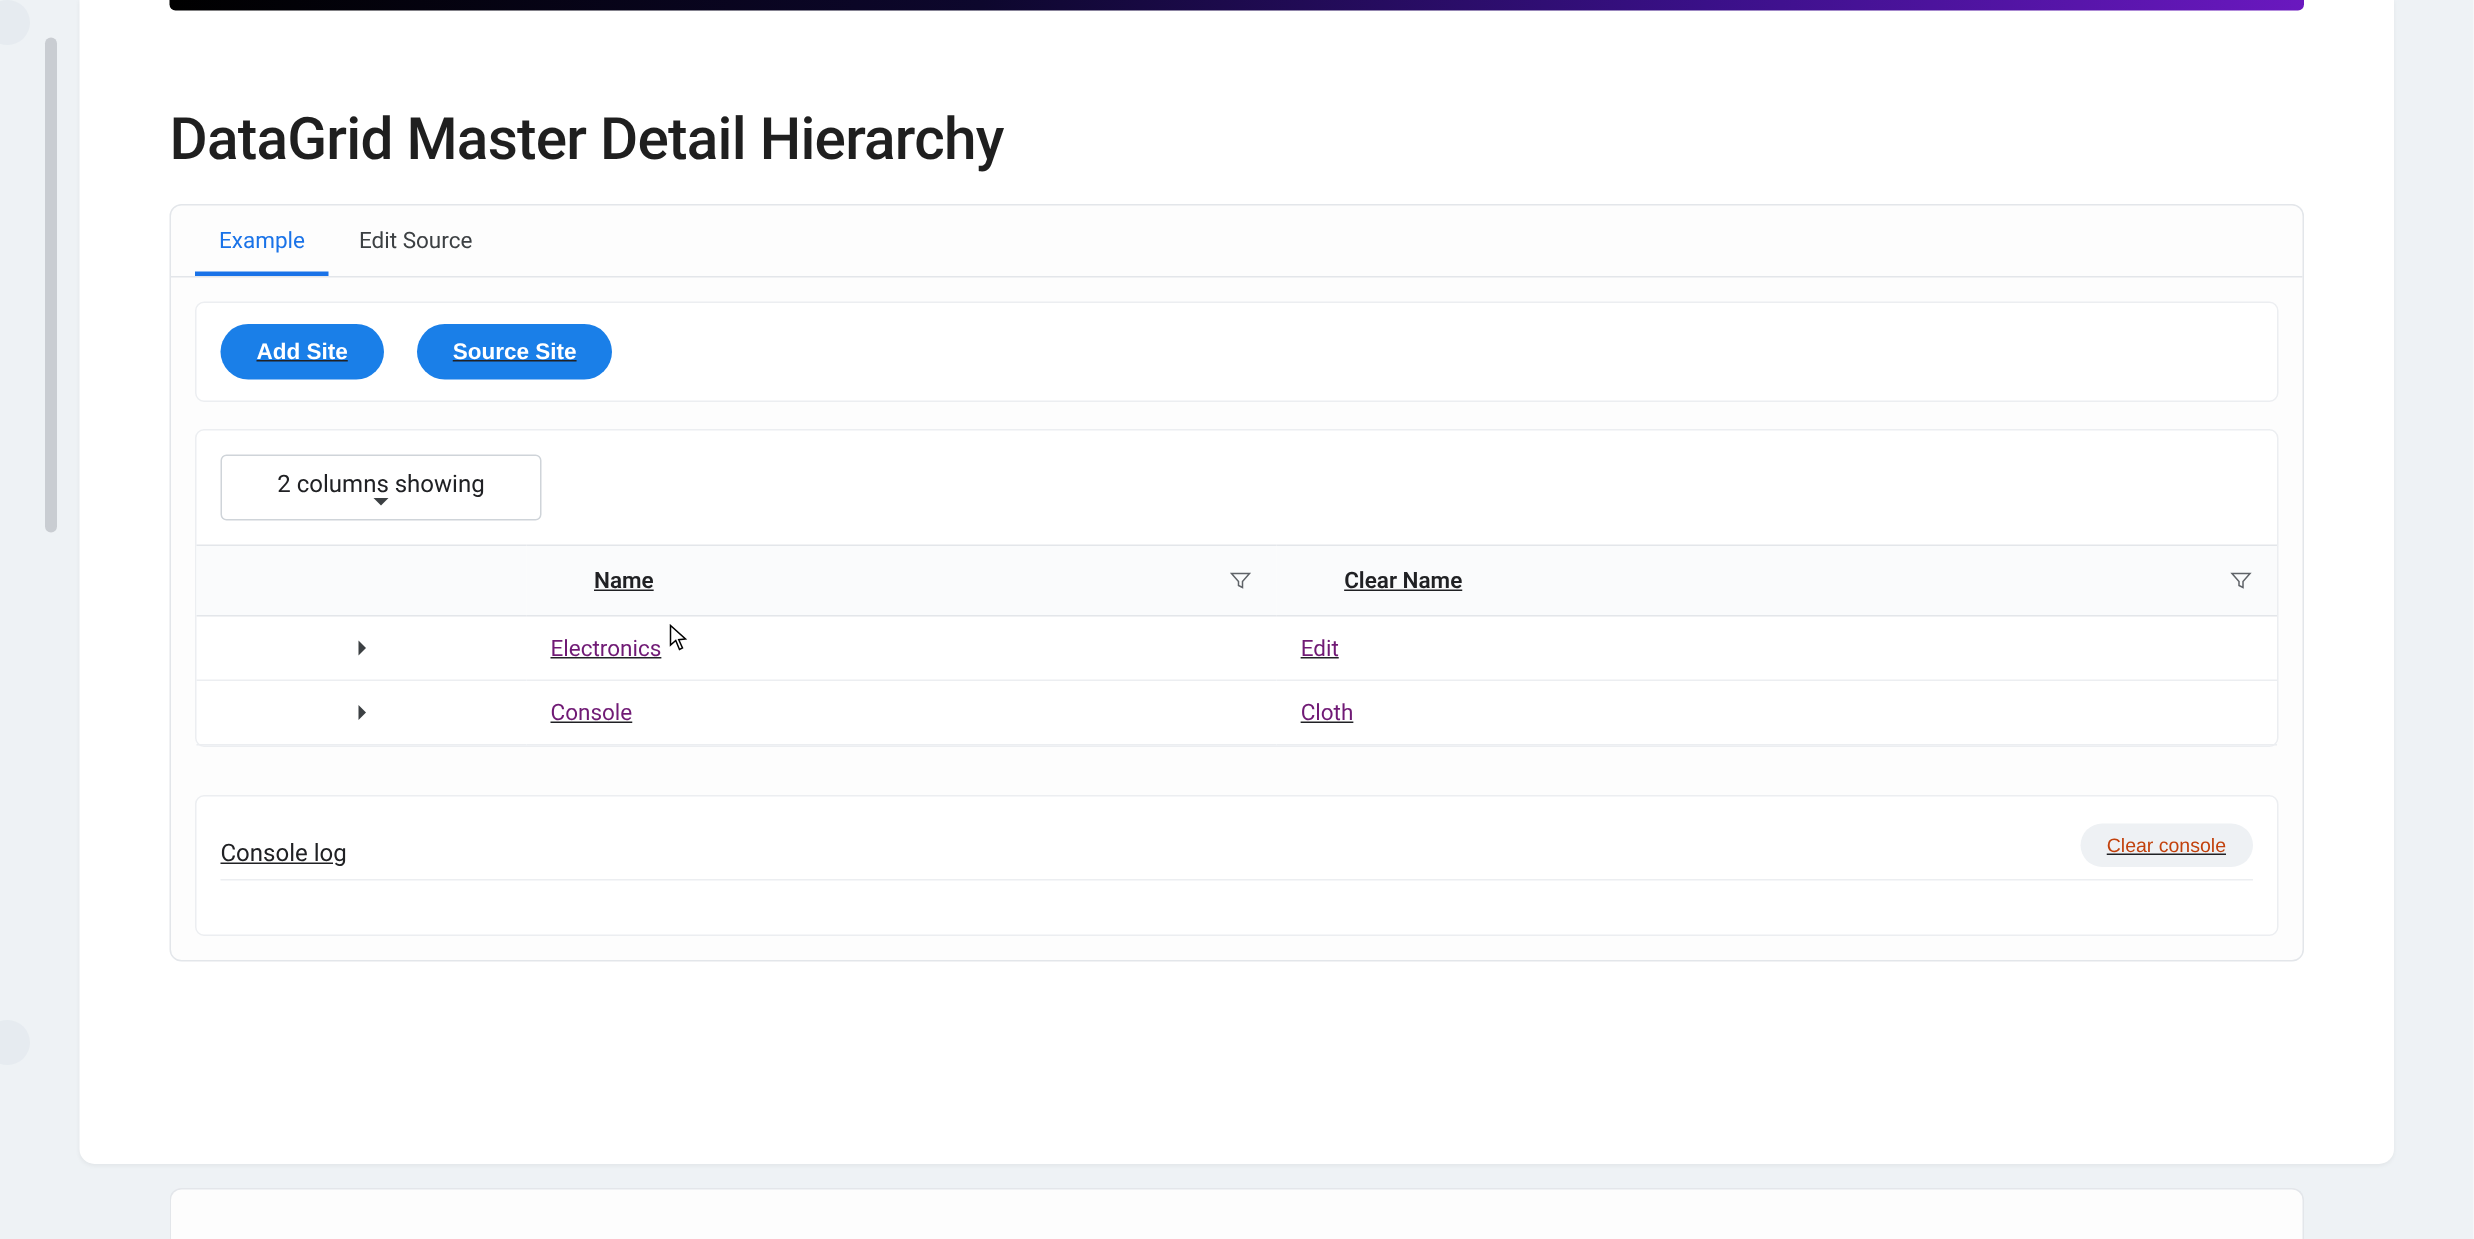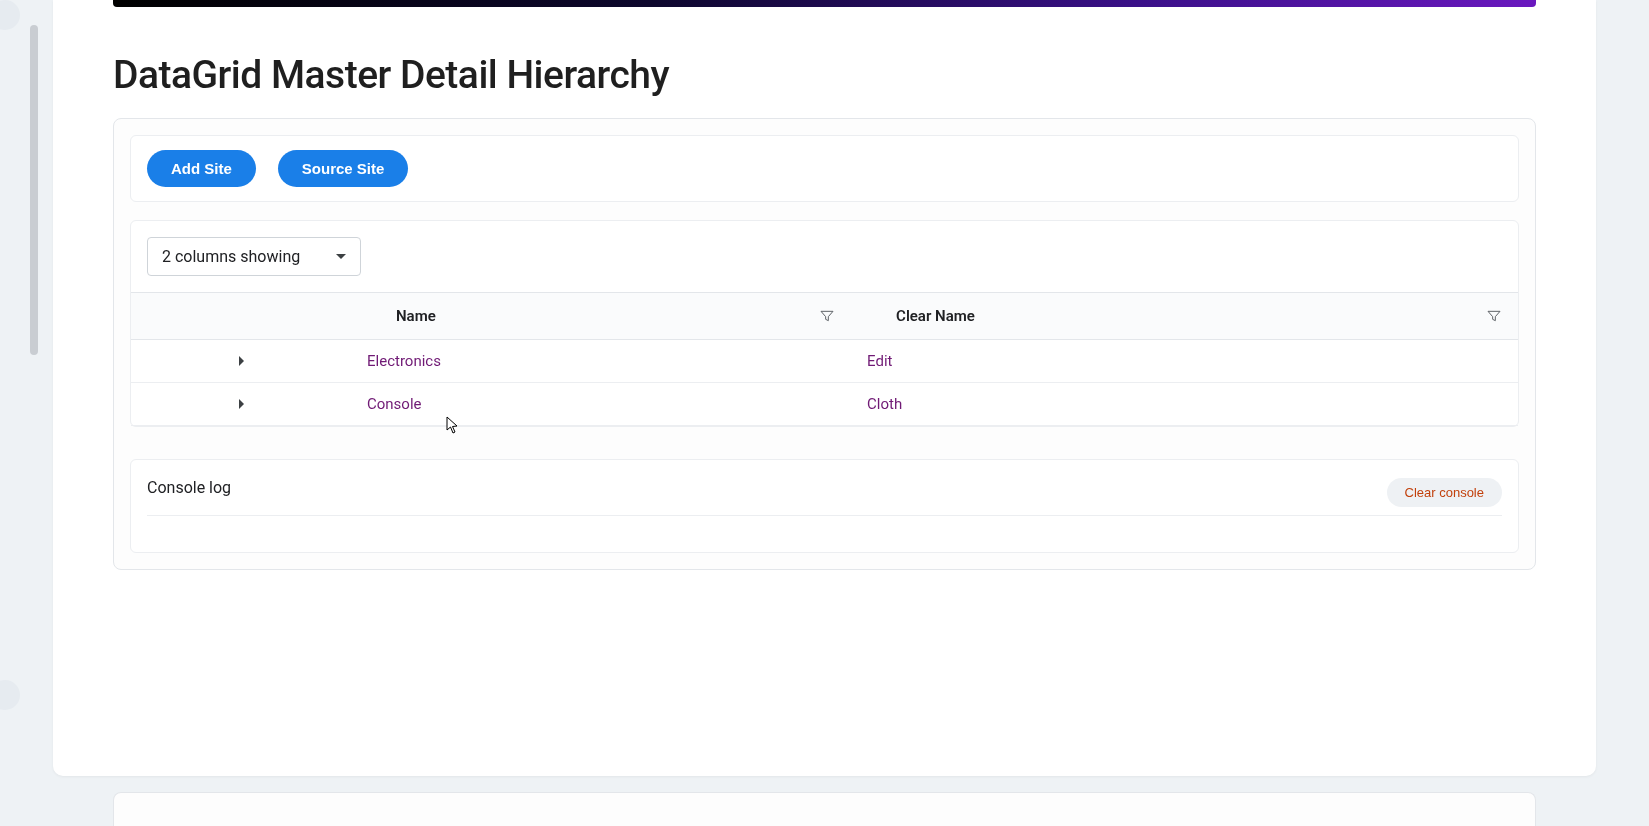--- a/index.html
+++ b/index.html
@@ -50,21 +50,21 @@
     box-shadow: 0 1px 3px rgba(0,0,0,0.05);
     padding: 0;
   }
   .top-strip {
     height: 7px;
     margin: 0 60px;
     background: linear-gradient(90deg, #000 0%, #0d072d 38%, #3a1088 72%, #6a18bf 100%);
     border-radius: 0 0 4px 4px;
   }
   .content {
-    padding: 45px 60px 0 60px;
+    padding: 63px 60px 0 60px;
   }
   h1.page-title {
     font-size: 39px;
     font-weight: 500;
     color: #1f1f1f;
     margin-bottom: 20px;
     letter-spacing: -0.5px;
   }
   p.page-desc {
     font-size: 16px;
@@ -88,20 +88,21 @@
     color: #3c4043;
     cursor: pointer;
     border-bottom: 3px solid transparent;
   }
   .tab.active {
     color: #1a73e8;
     border-bottom-color: #1a73e8;
   }
   .tab-body {
     padding: 16px;
+    text-decoration: underline;
   }
   .btn-row {
     background: #fff;
     border: 1px solid #eceef1;
     border-radius: 6px;
     padding: 14px 16px;
     display: flex;
     gap: 22px;
     margin-bottom: 18px;
   }
@@ -128,20 +129,21 @@
     align-items: center;
     justify-content: space-between;
     border: 1px solid #cfd4d9;
     border-radius: 4px;
     padding: 9px 14px;
     width: 214px;
     font-size: 16px;
     color: #202124;
     cursor: pointer;
     background: #fff;
+    flex-direction: column;
   }
   .dropdown .caret {
     width: 0; height: 0;
     border-left: 5px solid transparent;
     border-right: 5px solid transparent;
     border-top: 5px solid #3c4043;
   }
   table.grid {
     width: 100%;
     border-collapse: collapse;
@@ -189,21 +191,21 @@
   }
   .console-panel {
     background: #fff;
     border: 1px solid #eceef1;
     border-radius: 6px;
     padding: 18px 16px 36px 16px;
   }
   .console-header {
     display: flex;
     justify-content: space-between;
-    align-items: flex-start;
+    align-items: flex-end;
     border-bottom: 1px solid #eceef1;
     padding-bottom: 8px;
   }
   .console-title {
     font-size: 16px;
     color: #202124;
   }
   .clear-btn {
     background: #eef1f4;
     border: none;
@@ -240,20 +242,24 @@
   <div class="side-bubble-bottom"></div>
 </div>
 <div class="side-scroll"></div>
 
 <div class="card">
   <div class="top-strip"></div>
   <div class="content">
     <h1 class="page-title">DataGrid Master Detail Hierarchy</h1>
 
     <div class="panel">
+      <div class="tabs">
+        <div class="tab active">Example</div>
+        <div class="tab">Edit Source</div>
+      </div>
       <div class="tab-body">
 
         <div class="btn-row">
           <button class="btn">Add Site</button>
           <button class="btn">Source Site</button>
         </div>
 
         <div class="grid-panel">
           <div class="dropdown">
             <span>2 columns showing</span>

